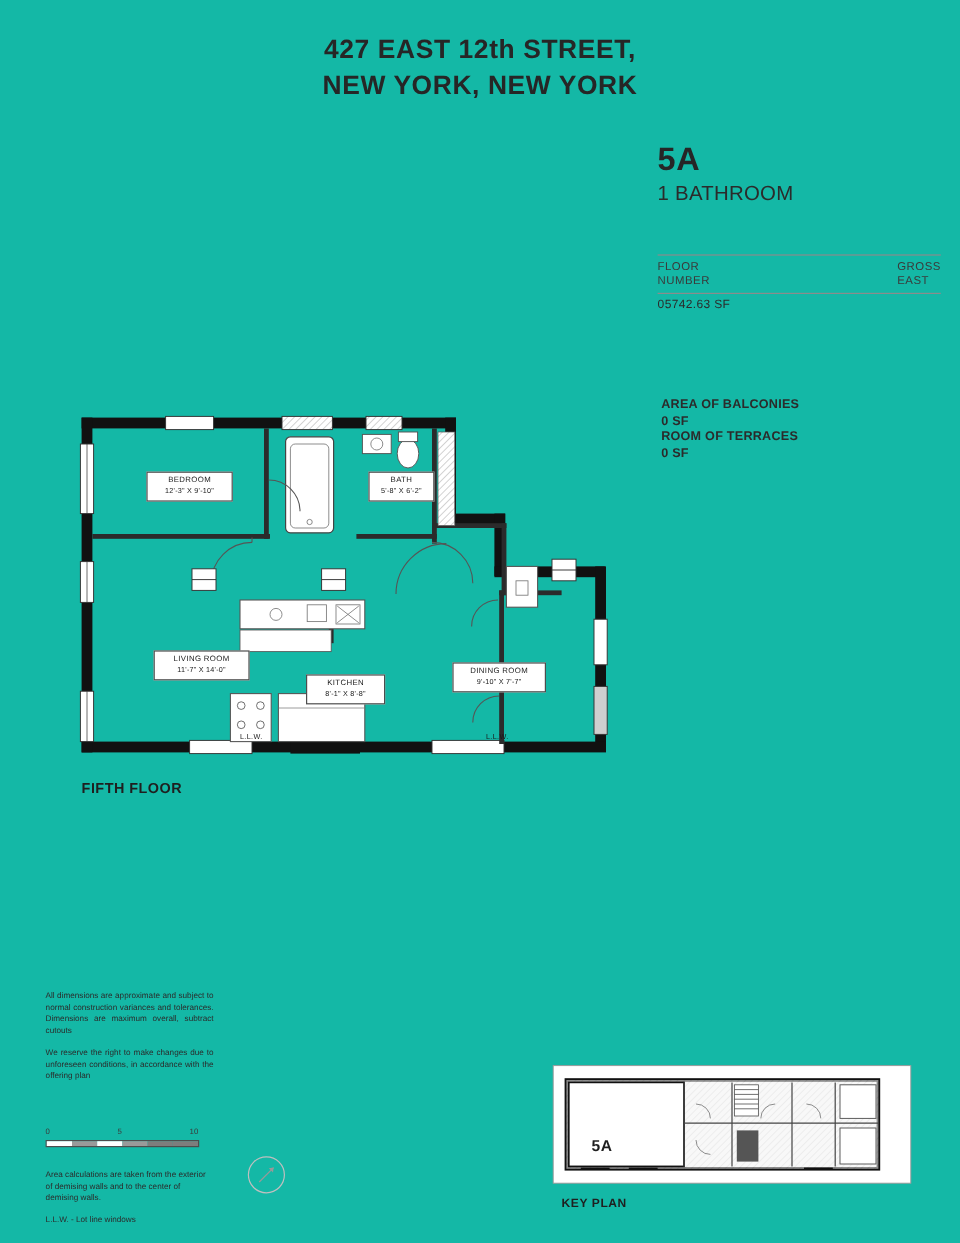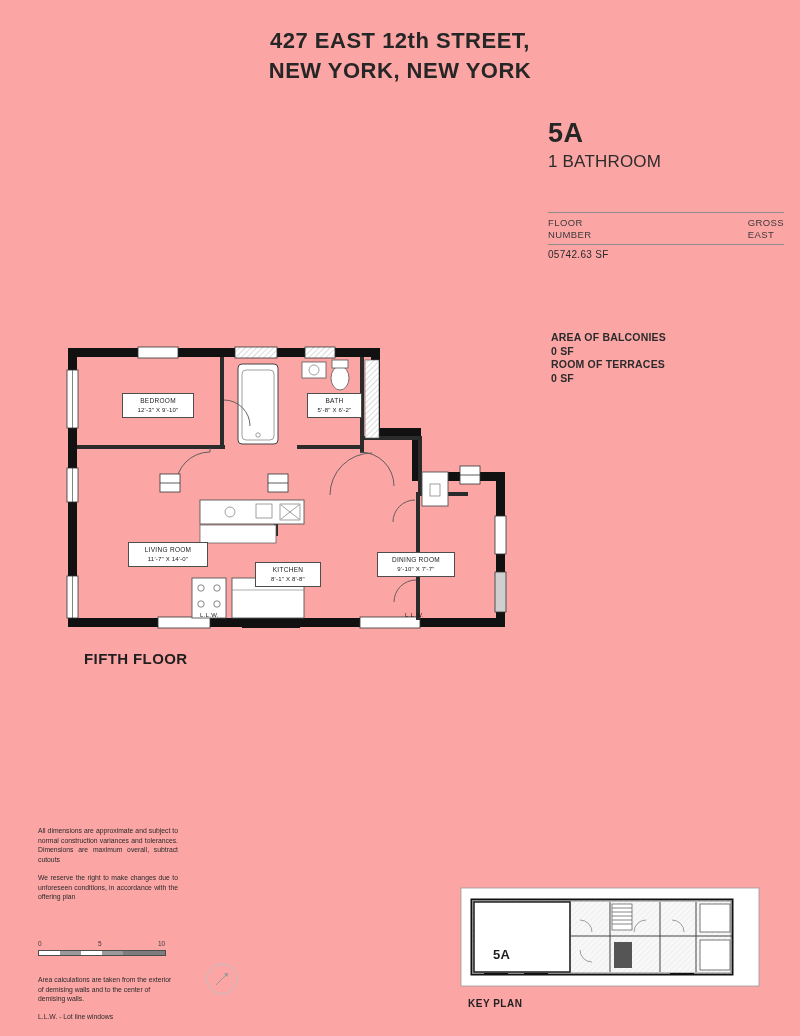--- a/index.html
+++ b/index.html
@@ -11,21 +11,21 @@
     width: 800px;
     height: 1036px;
     position: relative;
     font-family: "Liberation Sans", sans-serif;
     color: #1a1a1a;
     overflow: hidden;
   }
   .sheet {
     position: absolute;
     inset: 0;
-    background: #fca5a5;
+    background: #14b8a6;
   }
 
   
   .title-block {
     position: absolute;
     top: 26px;
     left: 0;
     width: 800px;
     text-align: center;
   }
@@ -110,23 +110,23 @@
     position: absolute;
     left: 60px;
     top: 340px;
     width: 470px;
     height: 320px;
   }
   .plan svg { display: block; }
 
   .floor-label {
     position: absolute;
-    left: 84px;
+    left: 68px;
     top: 650px;
-    font-size: 15px;
+    font-size: 12px;
     font-weight: bold;
     letter-spacing: 0.4px;
     color: #1f1f1f;
   }
 
   
   .room-tag {
     position: absolute;
     background: #ffffff;
     border: 1px solid #4d4d4d;

